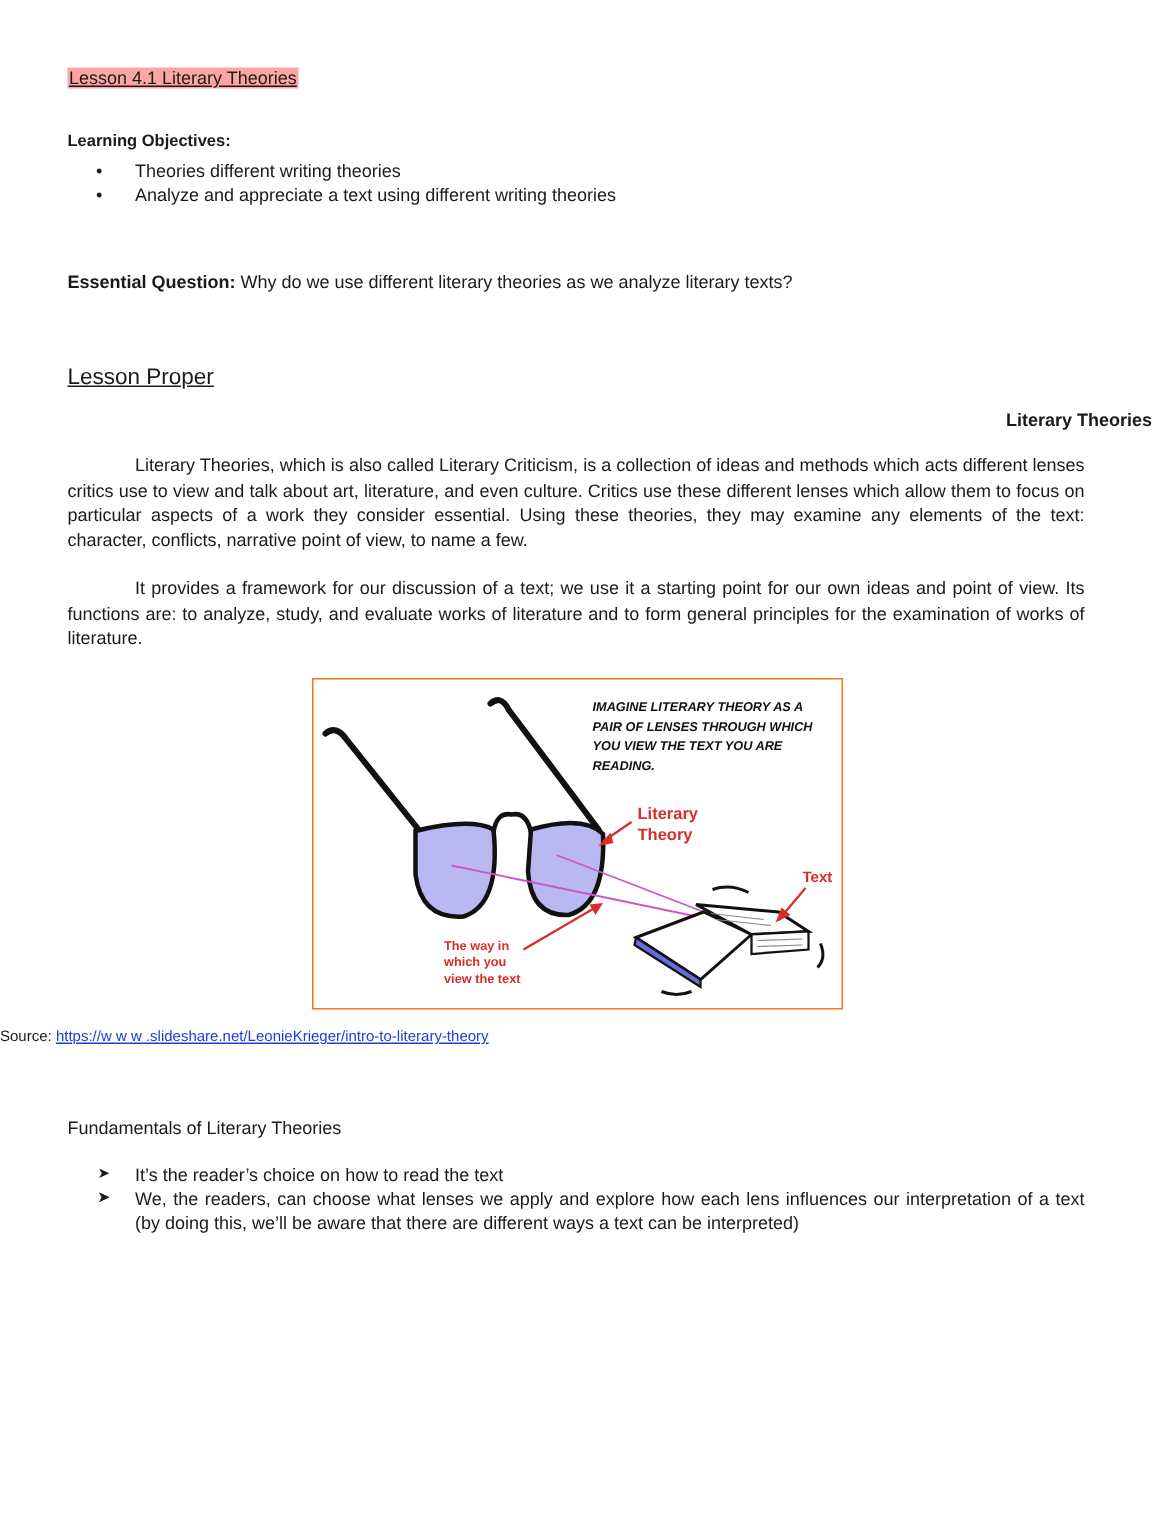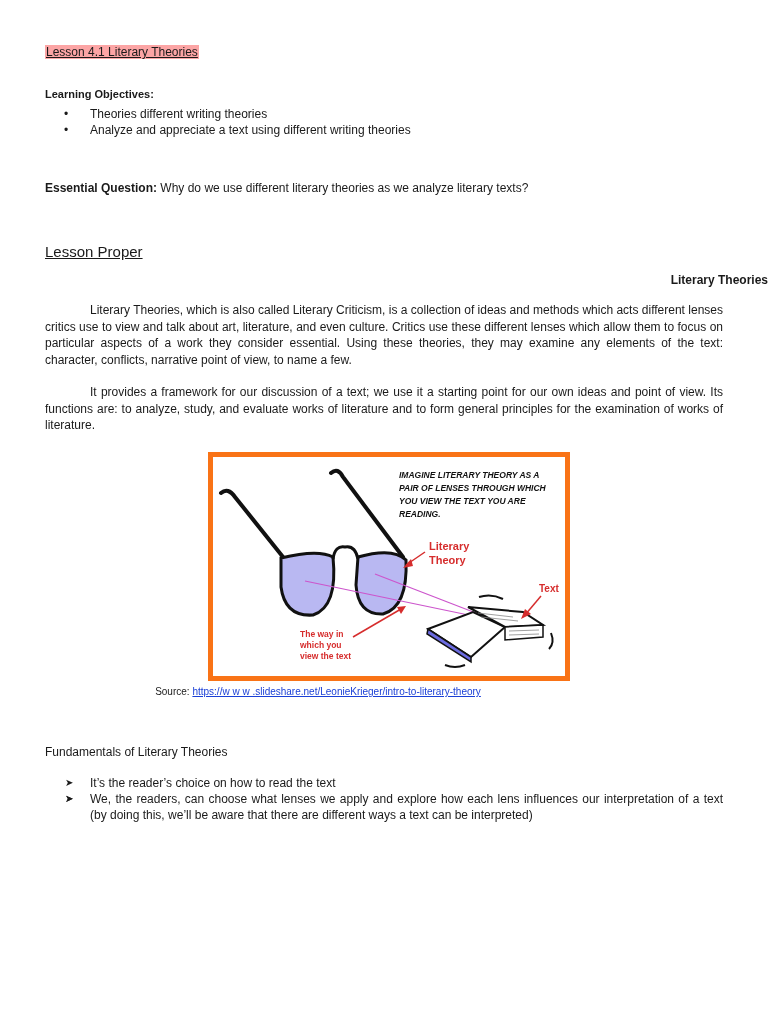--- a/index.html
+++ b/index.html
@@ -16,23 +16,23 @@
     ul.bullets li { position: relative; padding-left: 45px; line-height: 16px; font-size: 12px; }
     ul.bullets li .mark { position: absolute; left: 19px; top: 0; }
     .eq { left: 45px; top: 167px; font-size: 12px; margin-top: 14px; }
     .eq b { font-weight: bold; }
     .lesson-proper { left: 45px; top: 243px; text-decoration: underline; font-size: 15px; }
     .section-title { left: 0; width: 768px; top: 273px; text-align: right; font-weight: bold; font-size: 12px; }
     .para { left: 45px; width: 678px; font-size: 12px; line-height: 16.5px; text-align: justify; }
     .para .indent { display: inline-block; width: 45px; }
     .p1 { top: 302px; }
     .p2 { top: 384px; }
-    .figure { left: 208px; top: 452px; width: 352px; height: 219px; border: 5px solid #f97316; background: #fff; }
+    .figure { left: 208px; top: 452px; width: 352px; height: 219px; border: 1px solid #f97316; background: #fff; }
     .figure svg { width: 100%; height: 100%; display: block; }
-    .source { left: 0; width: 636px; top: 686px; text-align: center; font-size: 10px; }
+    .source { left: 0; width: 636px; top: 686px; text-align: left; font-size: 10px; }
     .source a { color: #1a3fd6; text-decoration: underline; }
     .fund-heading { left: 45px; top: 745px; font-size: 12px; }
     ul.arrows { position: absolute; left: 45px; top: 775px; margin: 0; padding: 0; list-style: none; width: 678px; }
     ul.arrows li { position: relative; padding-left: 45px; line-height: 16px; font-size: 12px; text-align: justify; }
     ul.arrows li .mark { position: absolute; left: 20px; top: 0; font-size: 10px; }
   </style>
 </head>
 <body>
 
 <div class="page">

